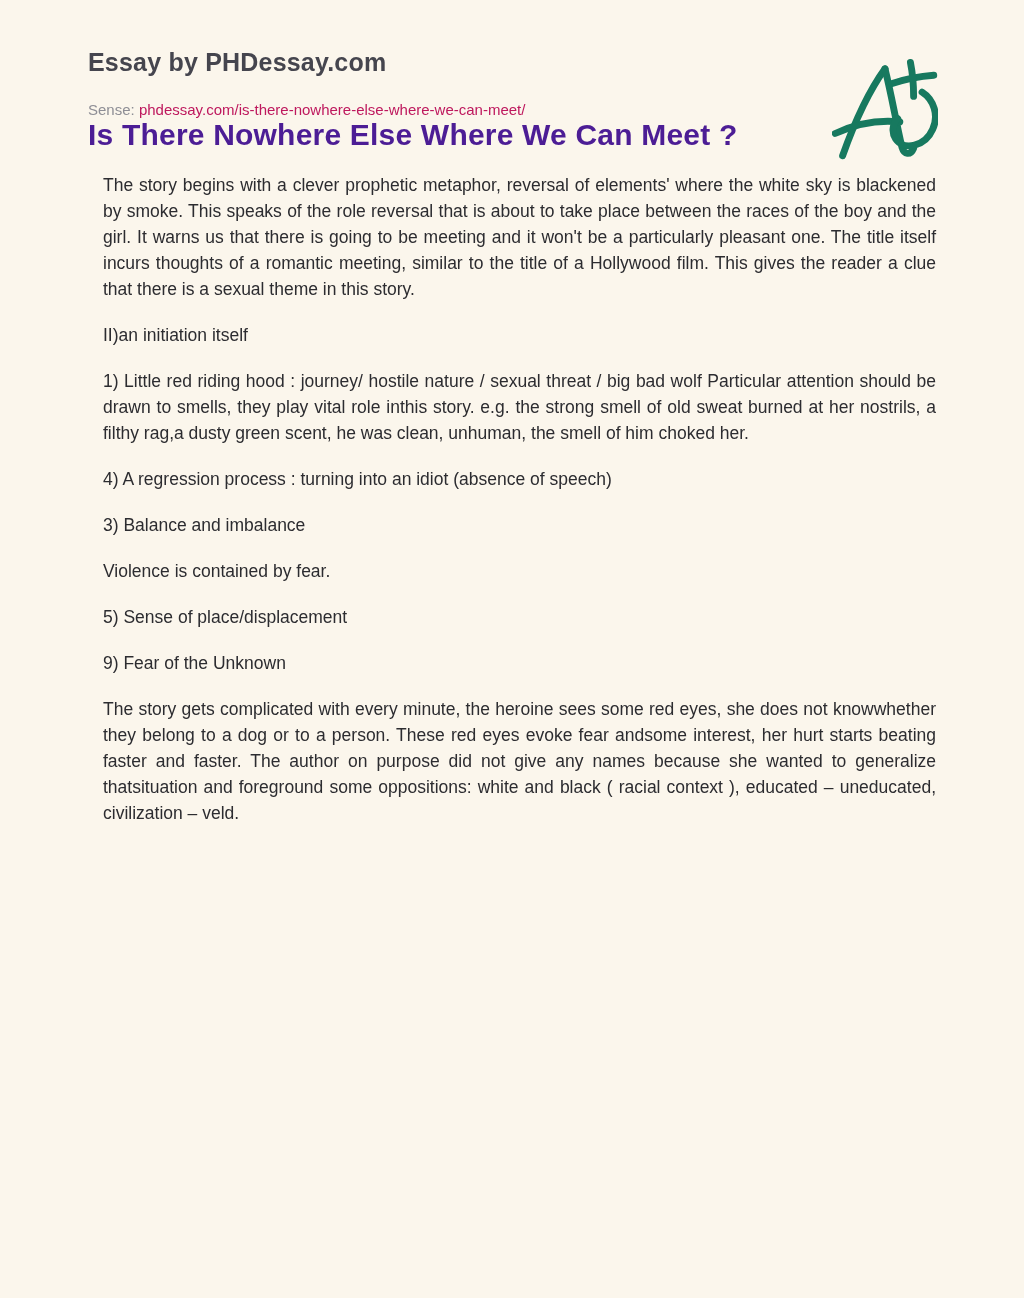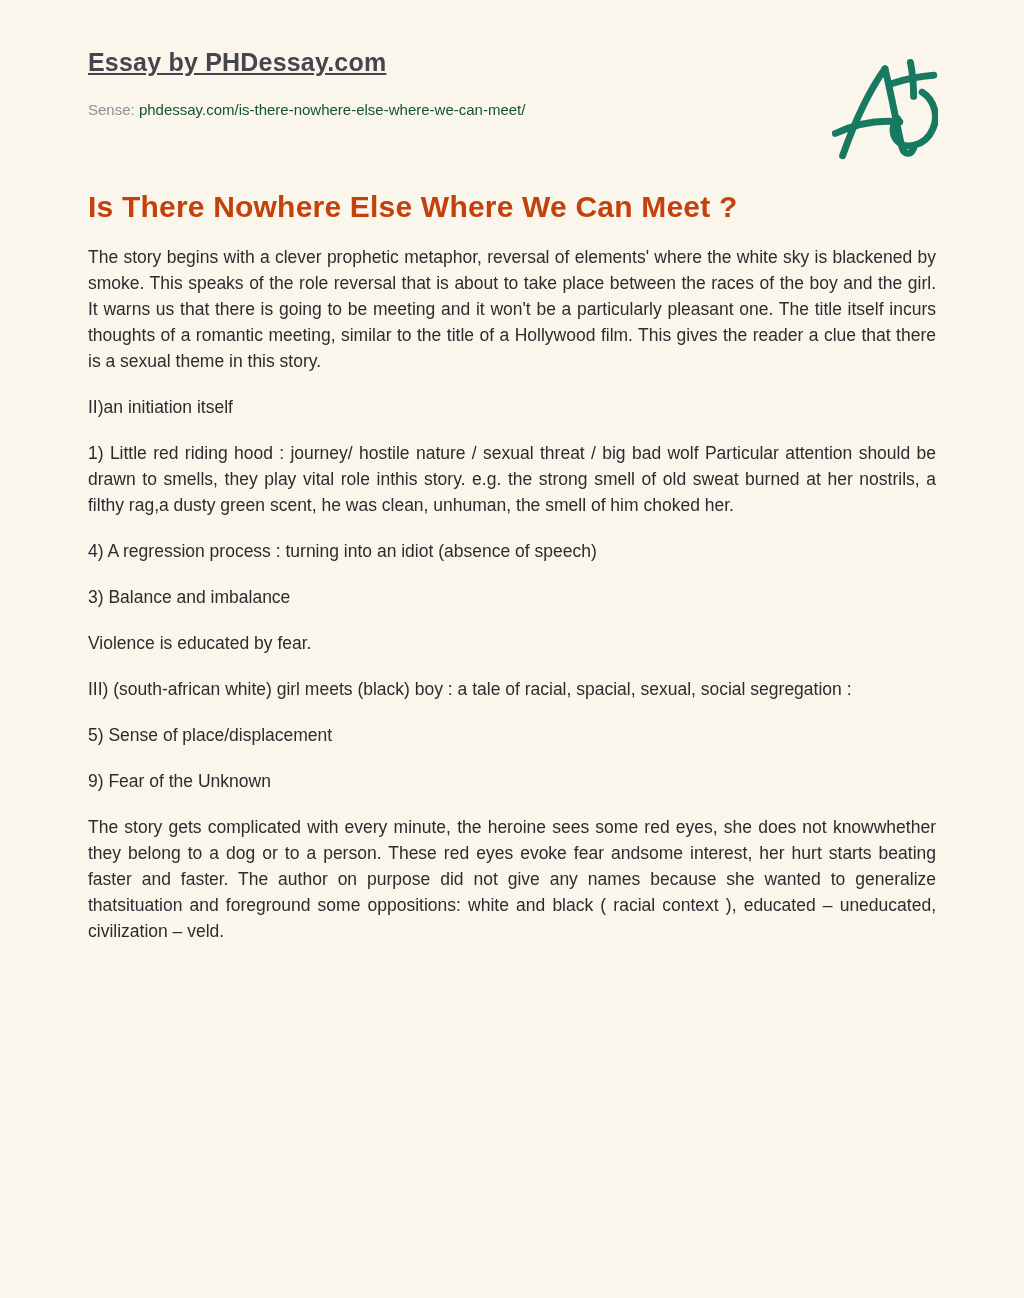--- a/index.html
+++ b/index.html
@@ -17,49 +17,48 @@
     background: #fbf6ec;
   }
   .doc-header {
     position: relative;
   }
   .site-title {
     font-size: 25px;
     font-weight: 700;
     color: #45454e;
     letter-spacing: 0.2px;
-    text-decoration: underline;
   }
   .source-line {
     margin-top: 24px;
     font-size: 15px;
     color: #8e8e95;
   }
   .source-line a {
-    color: #14532d;
+    color: #be185d;
     text-decoration: none;
     cursor: pointer;
   }
   .logo {
     position: absolute;
     top: 6px;
     right: -2px;
     width: 106px;
     height: 106px;
   }
   .essay-title {
-    margin-top: 72px;
     font-size: 30px;
     font-weight: 700;
-    color: #c2410c;
+    color: #4c1d95;
     letter-spacing: 0.2px;
   }
   .essay-body {
     margin-top: 8px;
     color: #2c2c30;
+    margin-left: 15px;
   }
   .essay-body p {
     margin-top: 20px;
     font-size: 17.5px;
     line-height: 26px;
     text-align: justify;
   }
 </style>
 </head>
 <body>
@@ -91,20 +90,19 @@
   </div>
 
   <h2 class="essay-title">Is There Nowhere Else Where We Can Meet ?</h2>
 
   <div class="essay-body">
     <p>The story begins with a clever prophetic metaphor, reversal of elements' where the white sky is blackened by smoke. This speaks of the role reversal that is about to take place between the races of the boy and the girl. It warns us that there is going to be meeting and it won't be a particularly pleasant one. The title itself incurs thoughts of a romantic meeting, similar to the title of a Hollywood film. This gives the reader a clue that there is a sexual theme in this story.</p>
     <p>II)an initiation itself</p>
     <p>1) Little red riding hood : journey/ hostile nature / sexual threat / big bad wolf Particular attention should be drawn to smells, they play vital role inthis story. e.g. the strong smell of old sweat burned at her nostrils, a filthy rag,a dusty green scent, he was clean, unhuman, the smell of him choked her.</p>
     <p>4) A regression process : turning into an idiot (absence of speech)</p>
     <p>3) Balance and imbalance</p>
-    <p>Violence is educated by fear.</p>
-    <p>III) (south-african white) girl meets (black) boy : a tale of racial, spacial, sexual, social segregation :</p>
+    <p>Violence is contained by fear.</p>
     <p>5) Sense of place/displacement</p>
     <p>9) Fear of the Unknown</p>
     <p>The story gets complicated with every minute, the heroine sees some red eyes, she does not knowwhether they belong to a dog or to a person. These red eyes evoke fear andsome interest, her hurt starts beating faster and faster. The author on purpose did not give any names because she wanted to generalize thatsituation and foreground some oppositions: white and black ( racial context ), educated – uneducated, civilization – veld.</p>
   </div>
 
 </div>
 
 </body></html>

